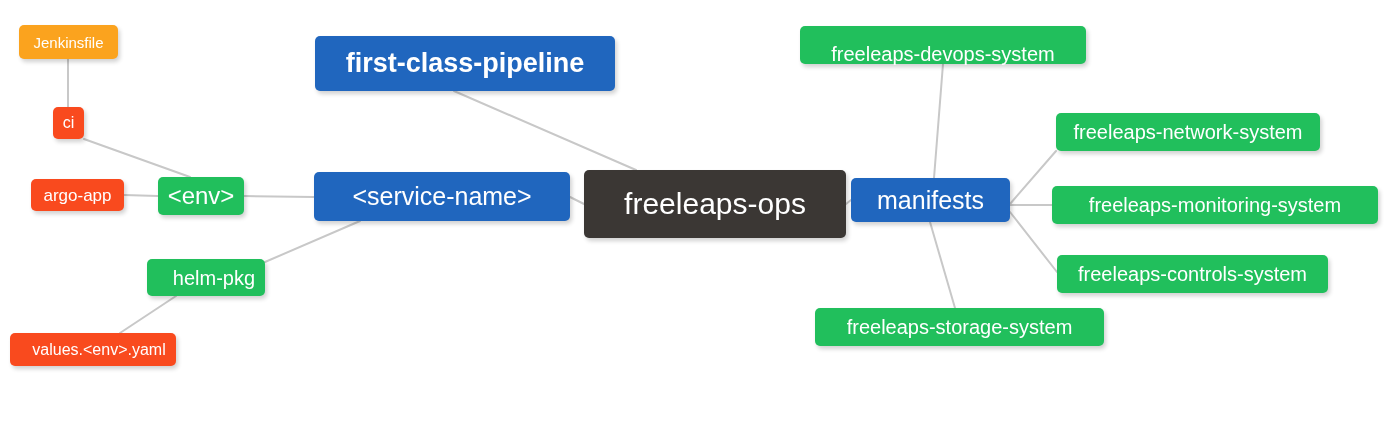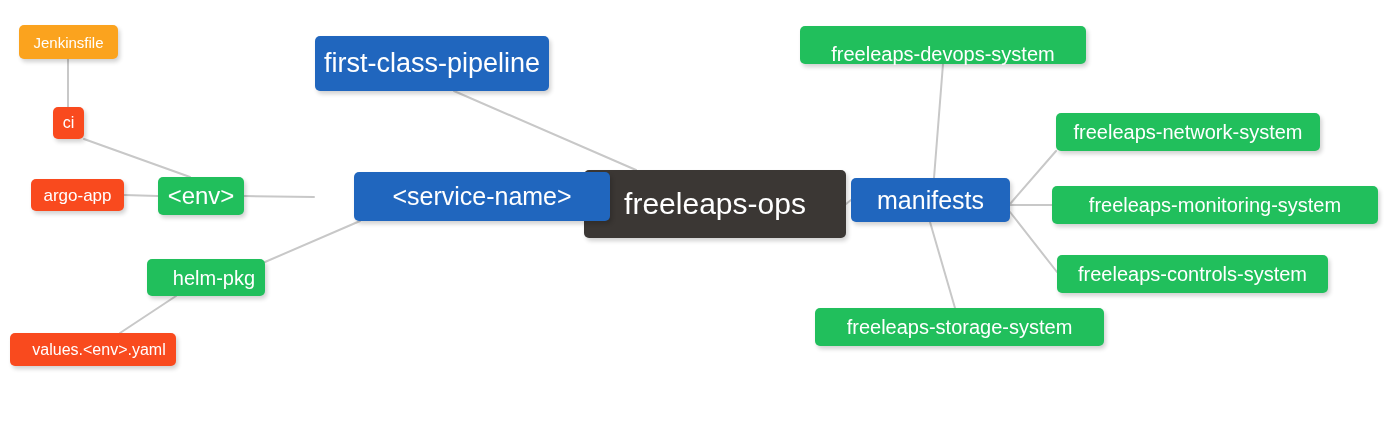--- a/index.html
+++ b/index.html
@@ -60,24 +60,24 @@
       <path d="M 934,178 L 943,64" stroke="#c8c8c8" stroke-width="2" fill="none" stroke-linecap="round"></path>
       <path d="M 1010,204 L 1056,151" stroke="#c8c8c8" stroke-width="2" fill="none" stroke-linecap="round"></path>
       <path d="M 1010,205 L 1052,205" stroke="#c8c8c8" stroke-width="2" fill="none" stroke-linecap="round"></path>
       <path d="M 1010,212 L 1057,272" stroke="#c8c8c8" stroke-width="2" fill="none" stroke-linecap="round"></path>
       <path d="M 930,222 L 955,308" stroke="#c8c8c8" stroke-width="2" fill="none" stroke-linecap="round"></path>
     </svg>
   <div id="node-layer">
       <div class="mm-node c-root" style="left: 584px; top: 170px; width: 262px; height: 68px; font-size: 30px;">
         <span>freeleaps-ops</span>
       </div>
-      <div class="mm-node c-blue" style="left: 314px; top: 172px; width: 256px; height: 49px; font-size: 25px; margin-left: 40px;">
+      <div class="mm-node c-blue" style="left: 314px; top: 172px; width: 256px; height: 49px; font-size: 25px;">
         <span>&lt;service-name&gt;</span>
       </div>
-      <div class="mm-node c-blue" style="left: 315px; top: 36px; width: 234px; height: 55px; font-size: 27px;">
+      <div class="mm-node c-blue" style="left: 315px; top: 36px; width: 300px; height: 55px; font-size: 27px; font-weight: bold;">
         <span>first-class-pipeline</span>
       </div>
       <div class="mm-node c-blue" style="left: 851px; top: 178px; width: 159px; height: 44px; font-size: 25px;">
         <span>manifests</span>
       </div>
       <div class="mm-node c-green" style="left: 158px; top: 177px; width: 86px; height: 38px; font-size: 24px;">
         <span>&lt;env&gt;</span>
       </div>
       <div class="mm-node c-green" style="left: 147px; top: 259px; width: 118px; height: 37px; font-size: 20px; padding-left: 16px;">
         <span>helm-pkg</span>

